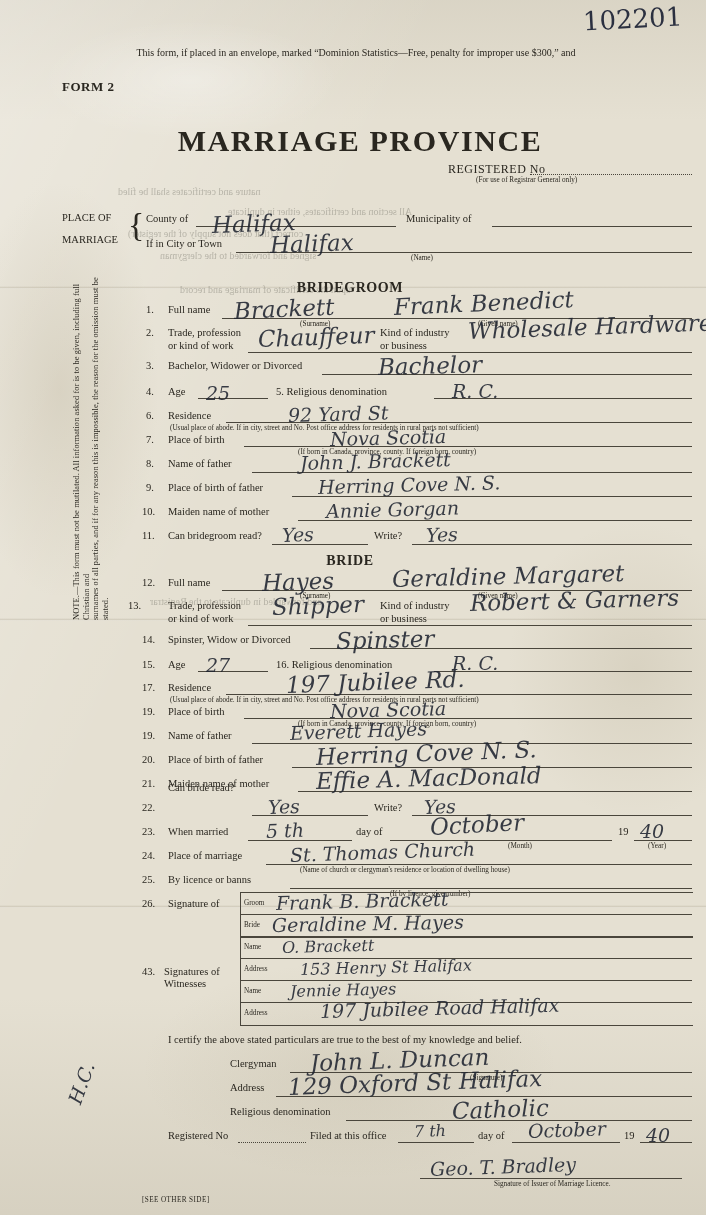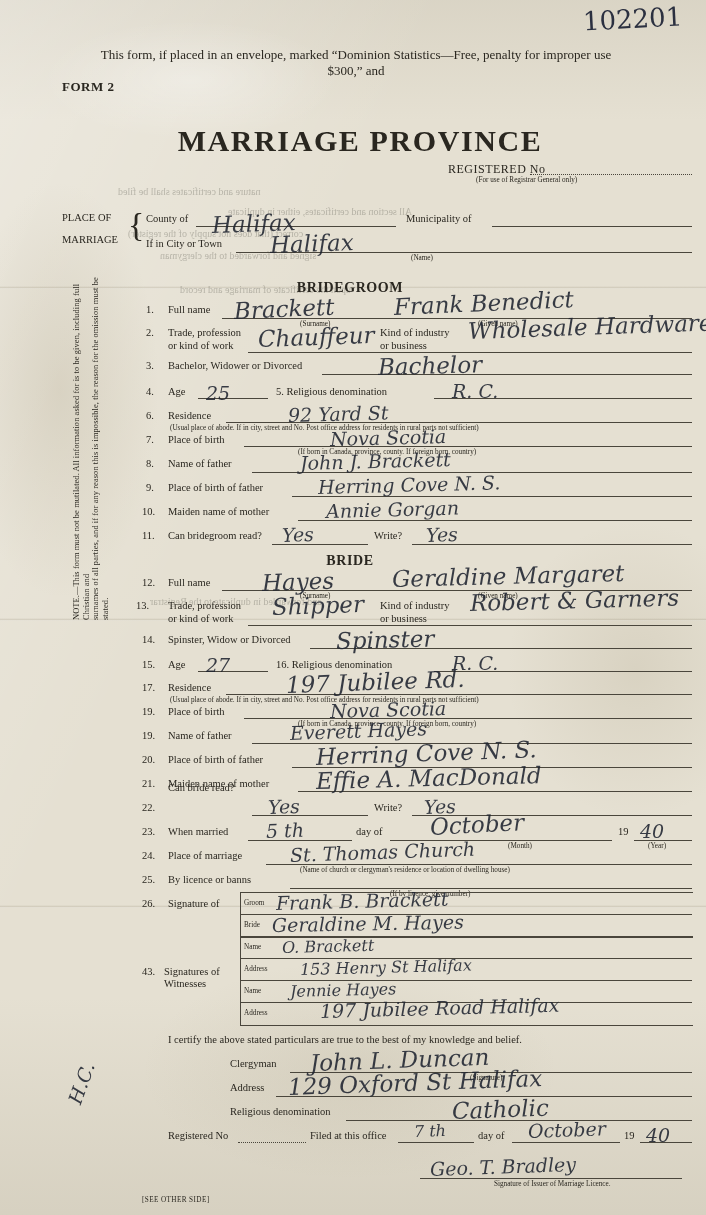--- a/index.html
+++ b/index.html
@@ -41,21 +41,21 @@
   .f1 { top: 286px; }
   .f2 { top: 618px; }
   .f3 { top: 905px; }
 
   .print {
     position: absolute;
     color: #2a2720;
     font-family: "Liberation Serif", serif;
     white-space: nowrap;
   }
-  .tiny { font-size: 13px; }
+  .tiny { font-size: 10px; }
   .xtiny { font-size: 7.2px; }
   .sm { font-size: 10.5px; }
   .bold { font-weight: bold; }
   .center { text-align: center; }
 
   .hand {
     position: absolute;
     font-family: "DejaVu Serif", serif;
     font-style: italic;
     color: #1f2430;
@@ -241,21 +241,21 @@
   <div class="print center bold" style="left:140px; top:553px; width:420px; font-size:14px; letter-spacing:0.6px;">BRIDE</div>
 
   <div class="print sm" style="left:142px; top:577px;">12.</div>
   <div class="print sm" style="left:168px; top:577px;">Full name</div>
   <div class="rule" style="left:222px; top:590px; width:470px;"></div>
   <div class="print xtiny" style="left:300px; top:592px;">(Surname)</div>
   <div class="print xtiny" style="left:478px; top:592px;">(Given name)</div>
   <div class="hand big" style="left:262px; top:570px; transform: rotate(-2deg);">Hayes</div>
   <div class="hand big" style="left:392px; top:566px; transform: rotate(-1.5deg);">Geraldine Margaret</div>
 
-  <div class="print sm" style="left:136px; top:600px;">13.</div>
+  <div class="print sm" style="left:128px; top:600px;">13.</div>
   <div class="print sm" style="left:168px; top:600px;">Trade, profession</div>
   <div class="print sm" style="left:168px; top:613px;">or kind of work</div>
   <div class="print sm" style="left:380px; top:600px;">Kind of industry</div>
   <div class="print sm" style="left:380px; top:613px;">or business</div>
   <div class="rule" style="left:248px; top:625px; width:444px;"></div>
   <div class="hand big" style="left:272px; top:594px; transform: rotate(-2deg);">Shipper</div>
   <div class="hand big" style="left:470px; top:590px; transform: rotate(-1.5deg);">Robert &amp; Garners</div>
 
   <div class="print sm" style="left:142px; top:634px;">14.</div>
   <div class="print sm" style="left:168px; top:634px;">Spinster, Widow or Divorced</div>

